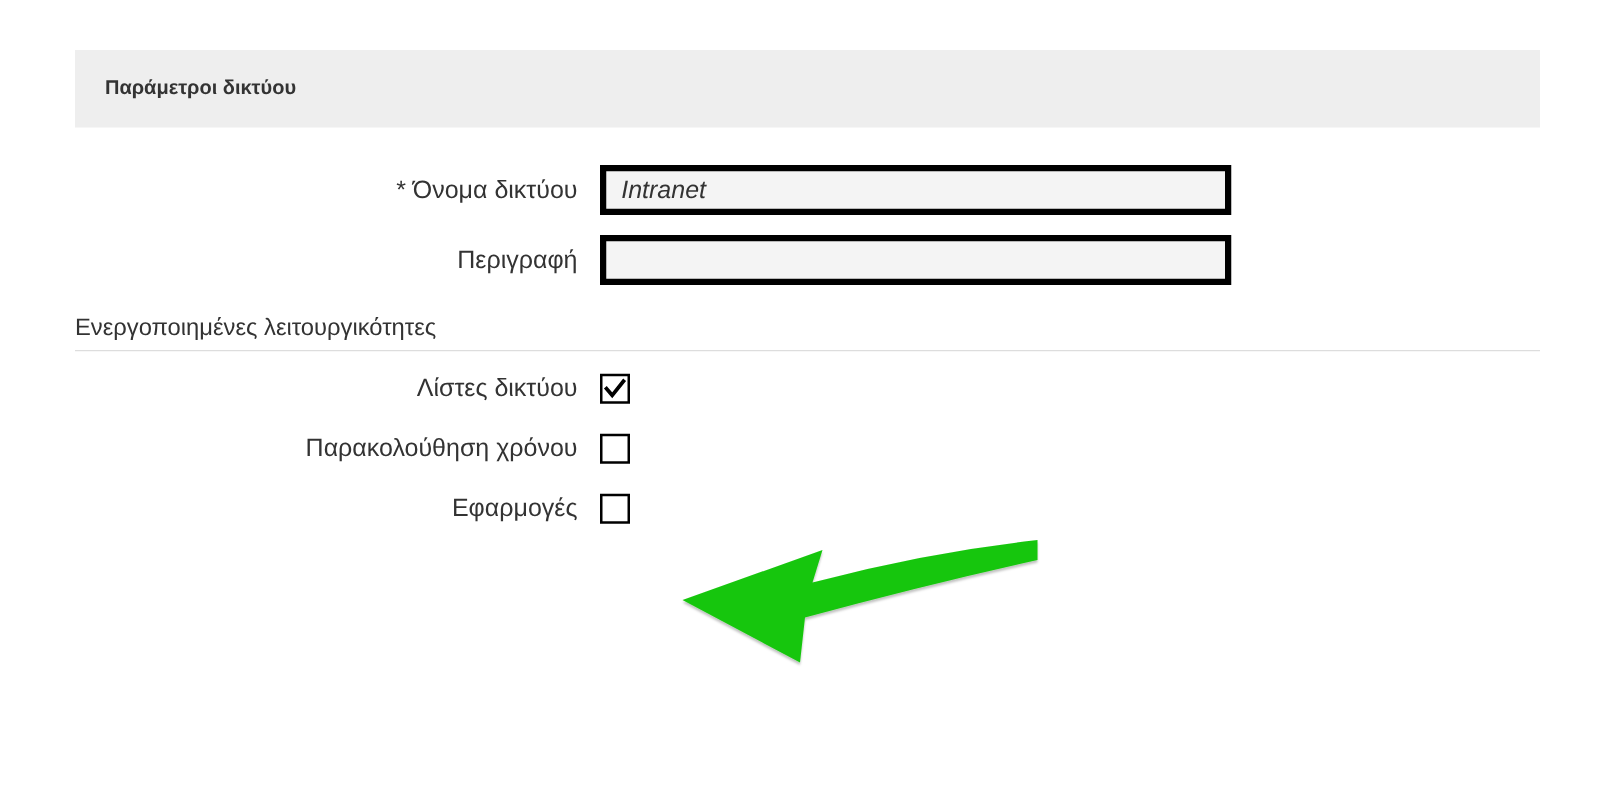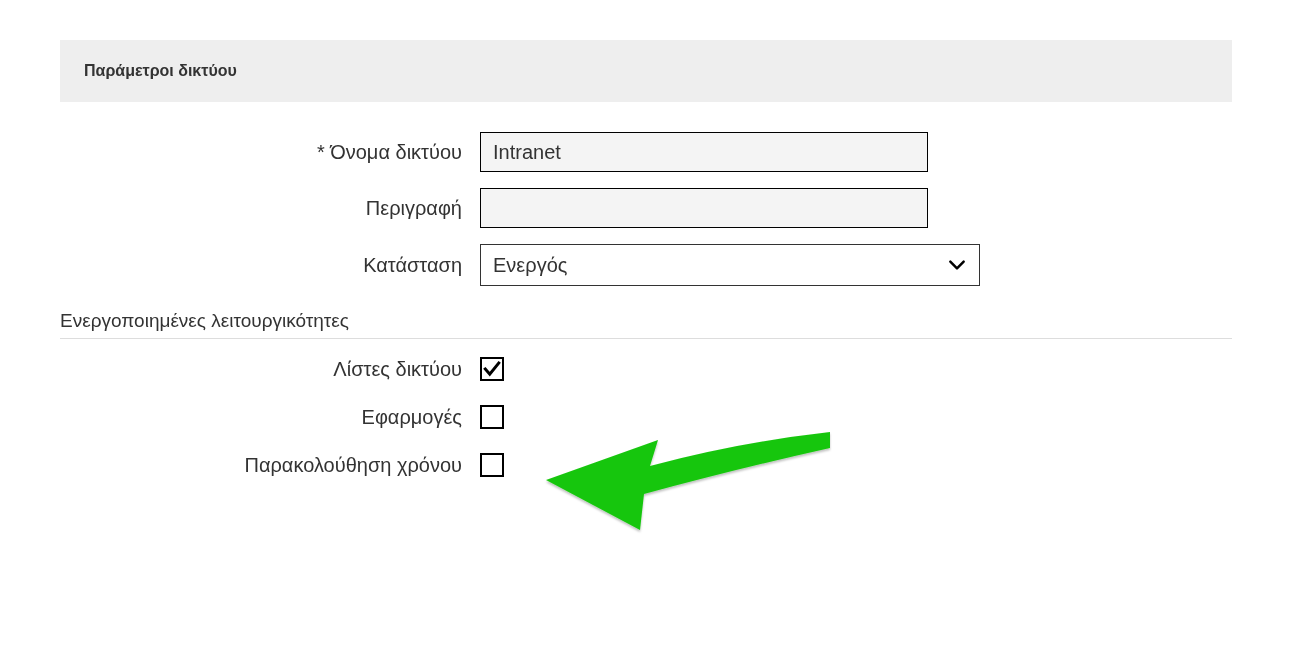--- a/index.html
+++ b/index.html
@@ -33,27 +33,28 @@
       width: 420px;
       text-align: right;
       padding-right: 18px;
       font-size: 20px;
       color: #333333;
     }
     .form-control {
       flex: 0 0 auto;
     }
     .text-input {
-      width: 448px;
+      width: 505px;
       height: 40px;
-      border: 1px solid #000000;
+      border: 5px solid #000000;
       background: #f4f4f4;
       padding: 6px 12px;
       font-size: 20px;
       color: #333333;
+      font-style: italic;
     }
     .select-wrap {
       position: relative;
       width: 500px;
       height: 42px;
       border: 1px solid #333333;
       background: #ffffff;
       display: flex;
       align-items: center;
       padding: 0 12px;
@@ -132,57 +133,46 @@
     </div>
   </div>
 
   <div class="form-row">
     <div class="form-label">Περιγραφή</div>
     <div class="form-control">
       <input type="text" class="text-input" value="" style="">
     </div>
   </div>
 
-  <div class="form-row">
-    <div class="form-label">Κατάσταση</div>
-    <div class="form-control">
-      <div class="select-wrap">
-        <span class="select-value">Ενεργός</span>
-        <svg class="select-caret" viewBox="0 0 24 24">
-          <path d="M4 8 L12 16 L20 8" fill="none" stroke="#000000" stroke-width="3" stroke-linecap="round" stroke-linejoin="round"></path>
-        </svg>
-      </div>
-    </div>
-  </div>
 
   <div class="subsection-row">
     <div class="subsection-label">Ενεργοποιημένες λειτουργικότητες</div>
   </div>
 
 
   <div class="checkbox-row">
     <div class="checkbox-label">Λίστες δικτύου</div>
     <div class="checkbox-box">
       <svg class="checkbox-tick" viewBox="0 0 24 24" style="visibility: visible;">
         <path d="M3 12 L9 19 L21 4" fill="none" stroke="#000000" stroke-width="4" stroke-linecap="square"></path>
       </svg>
     </div>
   </div>
 
   <div class="checkbox-row">
-    <div class="checkbox-label">Εφαρμογές</div>
+    <div class="checkbox-label">Παρακολούθηση χρόνου</div>
     <div class="checkbox-box">
       <svg class="checkbox-tick" viewBox="0 0 24 24" style="visibility: hidden;">
         <path d="M3 12 L9 19 L21 4" fill="none" stroke="#000000" stroke-width="4" stroke-linecap="square"></path>
       </svg>
     </div>
   </div>
 
   <div class="checkbox-row">
-    <div class="checkbox-label">Παρακολούθηση χρόνου</div>
+    <div class="checkbox-label">Εφαρμογές</div>
     <div class="checkbox-box">
       <svg class="checkbox-tick" viewBox="0 0 24 24" style="visibility: hidden;">
         <path d="M3 12 L9 19 L21 4" fill="none" stroke="#000000" stroke-width="4" stroke-linecap="square"></path>
       </svg>
     </div>
   </div>
 
 </div>
 
 <svg class="annotation-arrow" width="300" height="130" viewBox="0 0 300 130">

